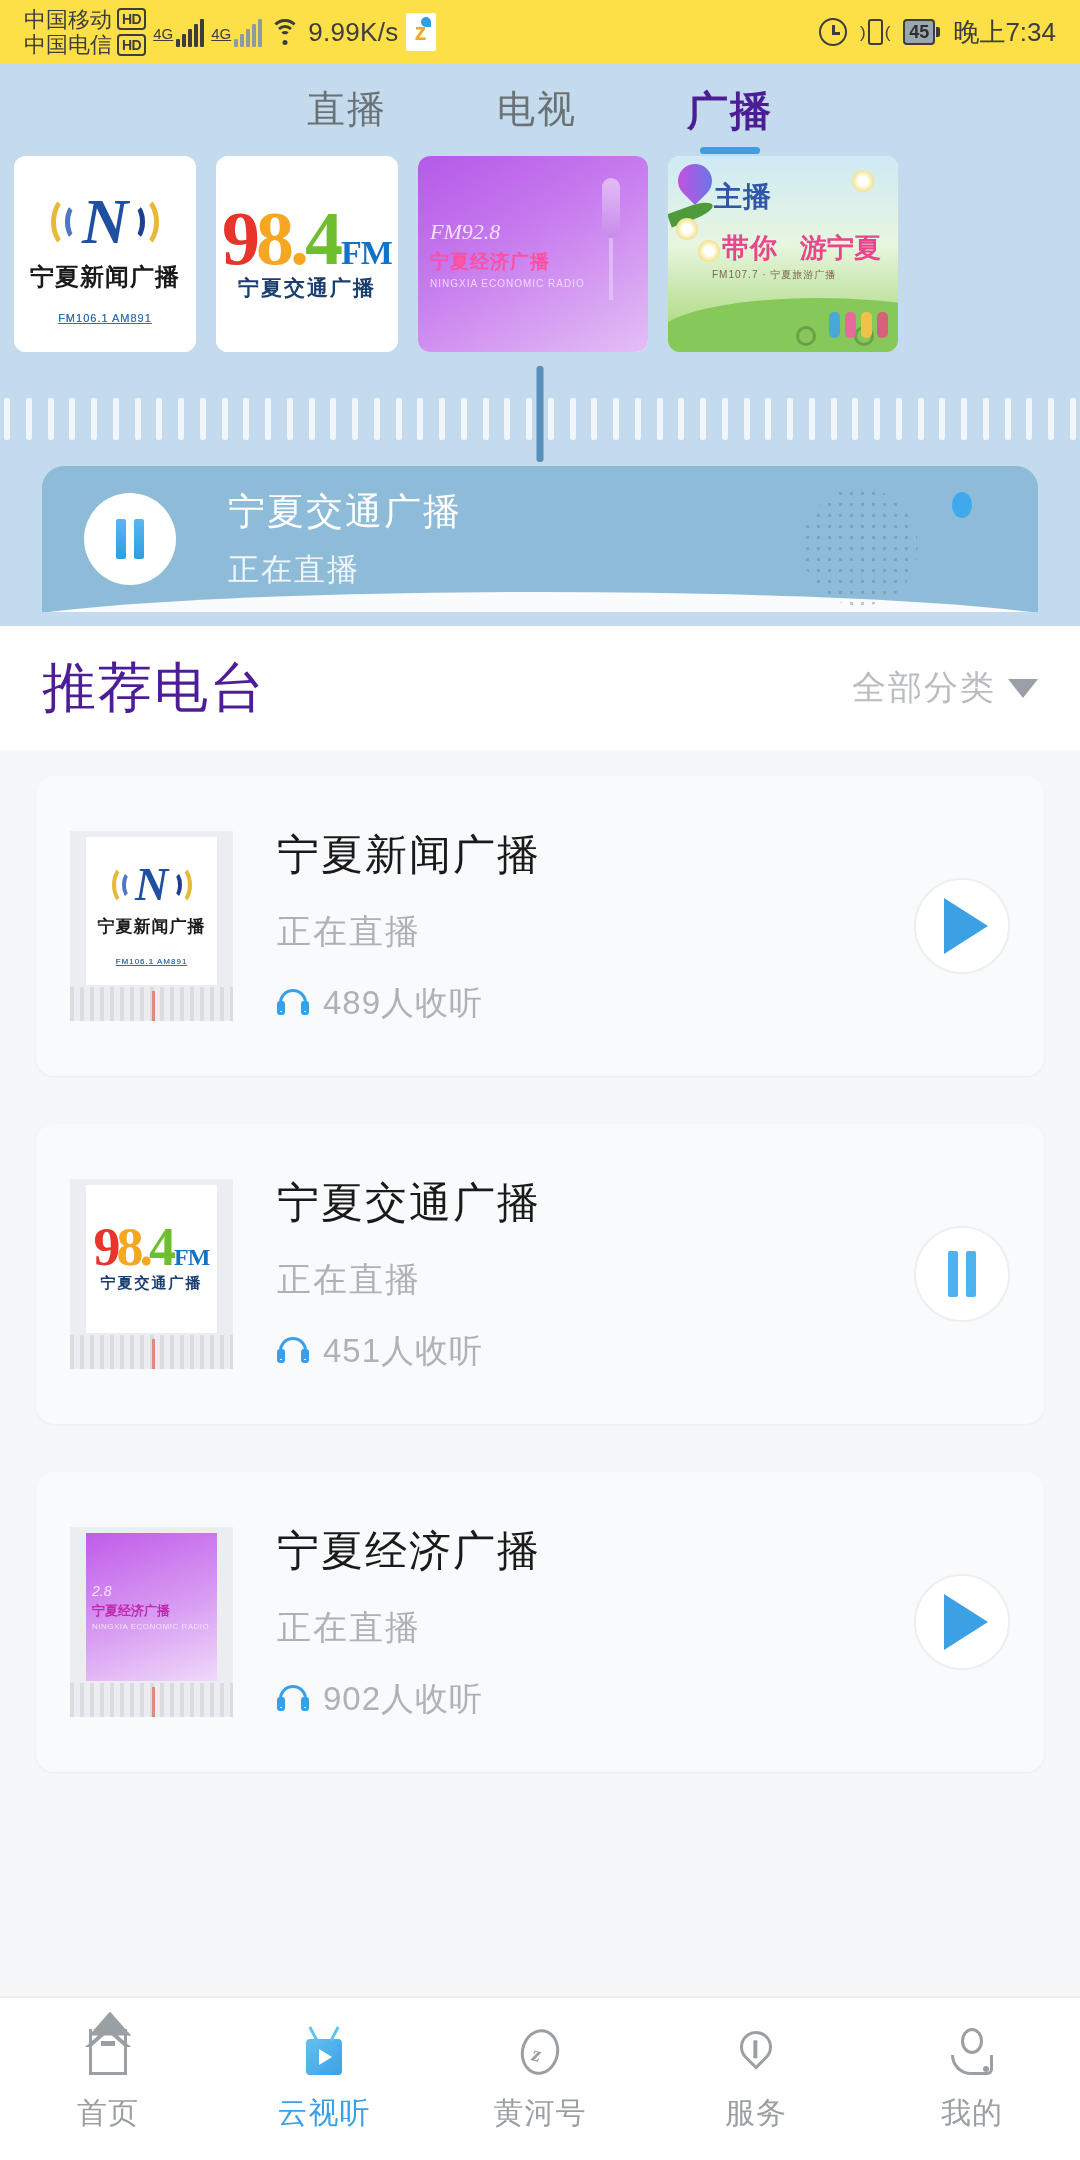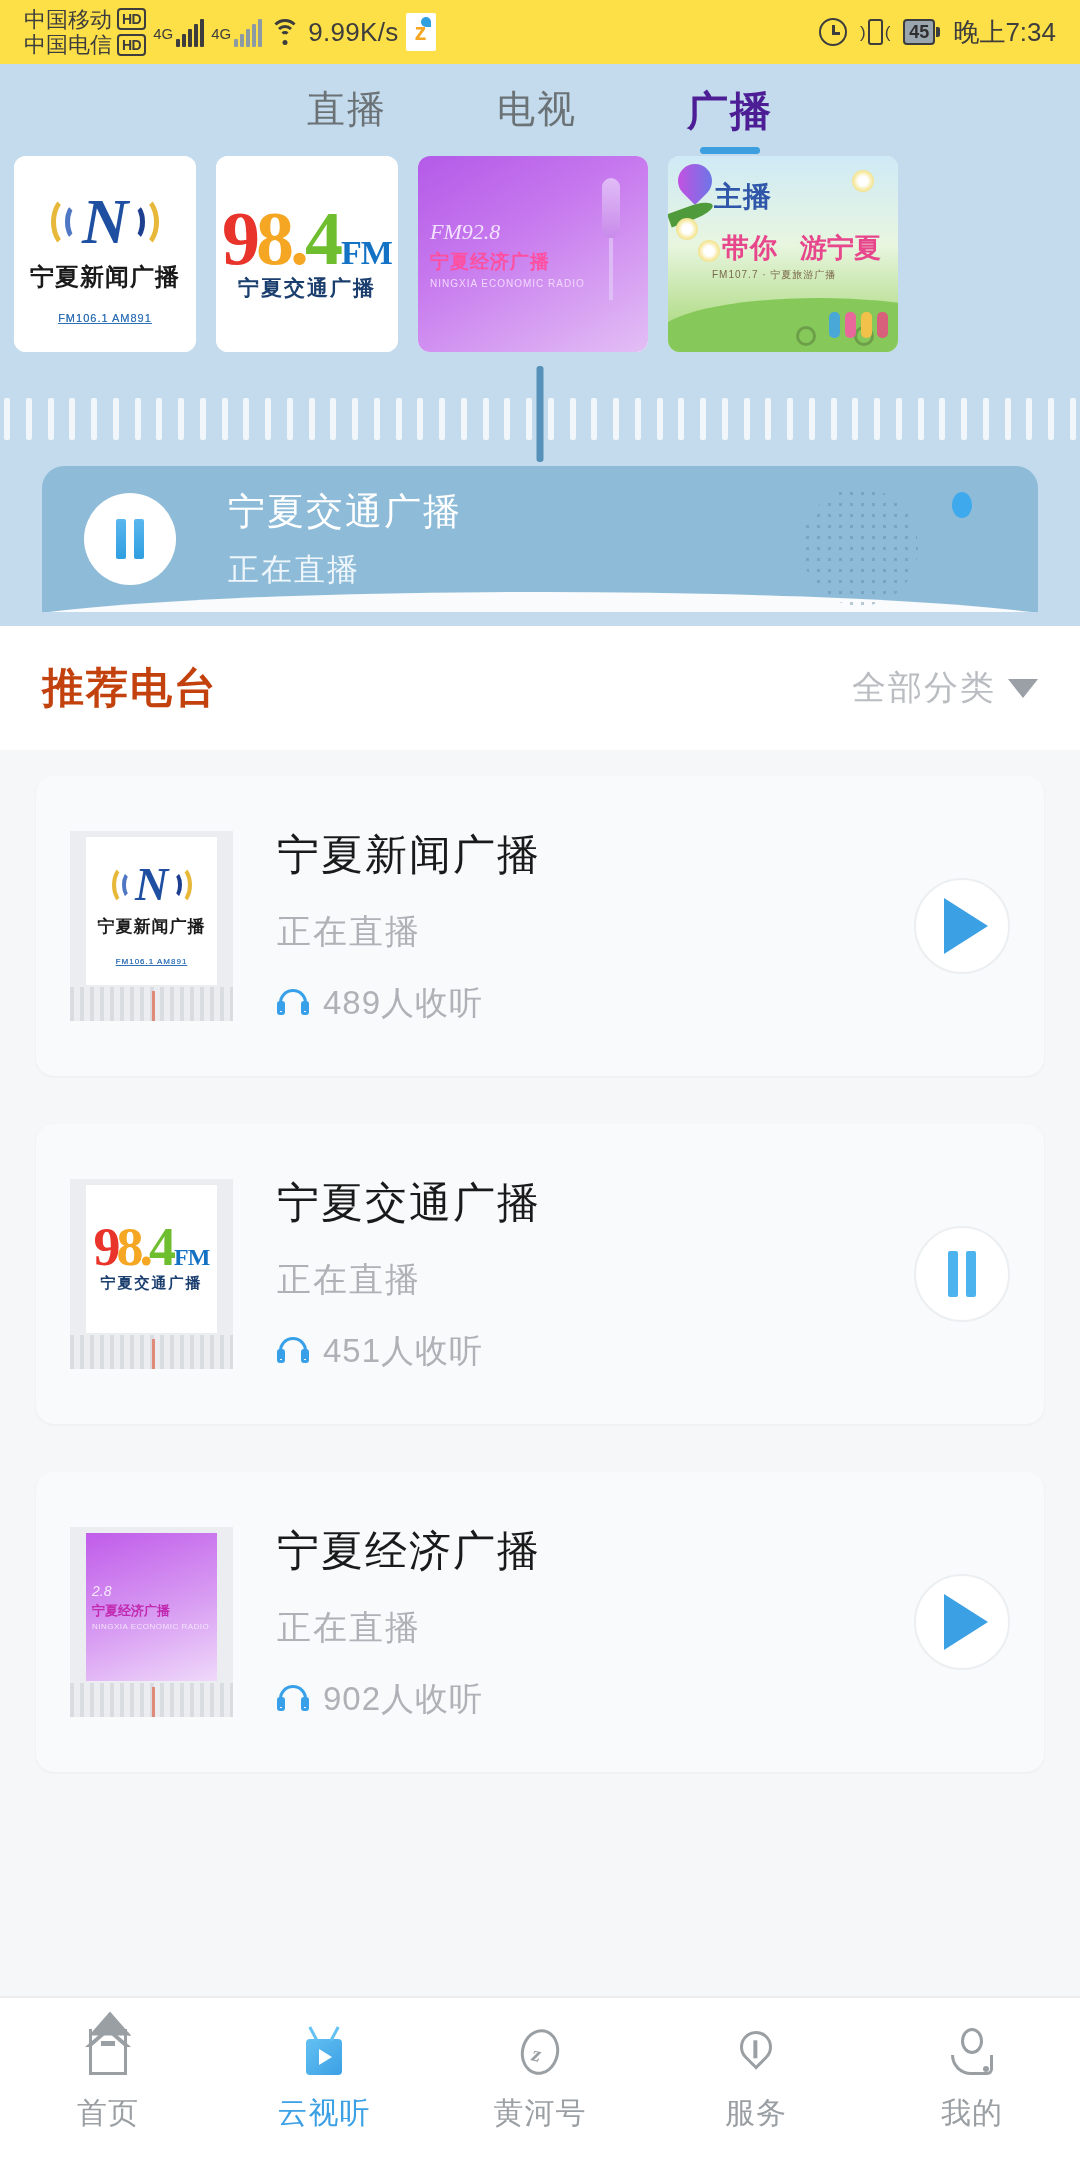--- a/index.html
+++ b/index.html
@@ -17,21 +17,21 @@
     color:#3d3d3d; font-size:24px; position:relative;
   }
   .sb-left{ display:flex; align-items:center; gap:7px; }
   .carriers{ display:flex; flex-direction:column; justify-content:center; gap:2px; line-height:1.05; }
   .carrier-row{ display:flex; align-items:center; gap:5px; font-size:22px; white-space:nowrap; }
   .hd-badge{
     border:2px solid #3d3d3d; border-radius:4px; font-size:14px;
     padding:0 3px; line-height:18px; font-weight:bold; letter-spacing:-0.5px;
   }
   .sig-group{ display:flex; align-items:flex-end; gap:3px; }
-  .g4{ font-size:15px; align-self:flex-start; margin-top:8px; }
+  .g4{ font-size:15px; align-self:flex-start; margin-top:8px;text-decoration:underline; }
   .bars{ display:flex; align-items:flex-end; gap:2px; height:30px; }
   .bars i{ display:block; width:4px; background:#3d3d3d; border-radius:1px; }
   .bars i:nth-child(1){ height:8px; }
   .bars i:nth-child(2){ height:13px; }
   .bars i:nth-child(3){ height:18px; }
   .bars i:nth-child(4){ height:23px; }
   .bars i:nth-child(5){ height:28px; }
   .bars.dim i{ background:#8c9aa3; }
   .wifi{ width:32px; height:30px; position:relative; }
   .wifi span{ position:absolute; left:50%; transform:translateX(-50%); border:3px solid #3d3d3d;
@@ -176,21 +176,21 @@
   .grille{ position:absolute; right:120px; top:22px; width:116px; height:118px;
     border-radius:50%; overflow:hidden; opacity:.42;
     background-image:radial-gradient(#5e86a4 1.6px, transparent 1.7px);
     background-size:11px 11px; z-index:2; }
   .led{ position:absolute; right:66px; top:26px; width:20px; height:26px; border-radius:50%;
     background:#3fa9ee; z-index:2; }
 
   
   .sec-head{ background:#fff; height:124px; flex:none; display:flex; align-items:center;
     padding:0 42px; }
-  .sec-title{ font-size:42px; color:#c2410c; letter-spacing:2px;font-weight:bold; }
+  .sec-title{ font-size:54px; color:#4c1d95; letter-spacing:2px; }
   .sec-filter{ margin-left:auto; display:flex; align-items:center; gap:12px; cursor:pointer; }
   .sec-filter .txt{ font-size:34px; color:#b9bcc0; letter-spacing:2px; }
   .caret{ width:0; height:0; border-left:15px solid transparent; border-right:15px solid transparent;
     border-top:19px solid #9aa0a6; }
 
   
   .list{ flex:1; background:#f5f7f9; padding:26px 36px 0; overflow:hidden; }
   .row{ background:#f8fafb; border-radius:18px; height:300px; margin-bottom:48px;
     display:flex; align-items:center; padding:0 34px; box-shadow:0 1px 3px rgba(0,0,0,.05);
     cursor:pointer; }

